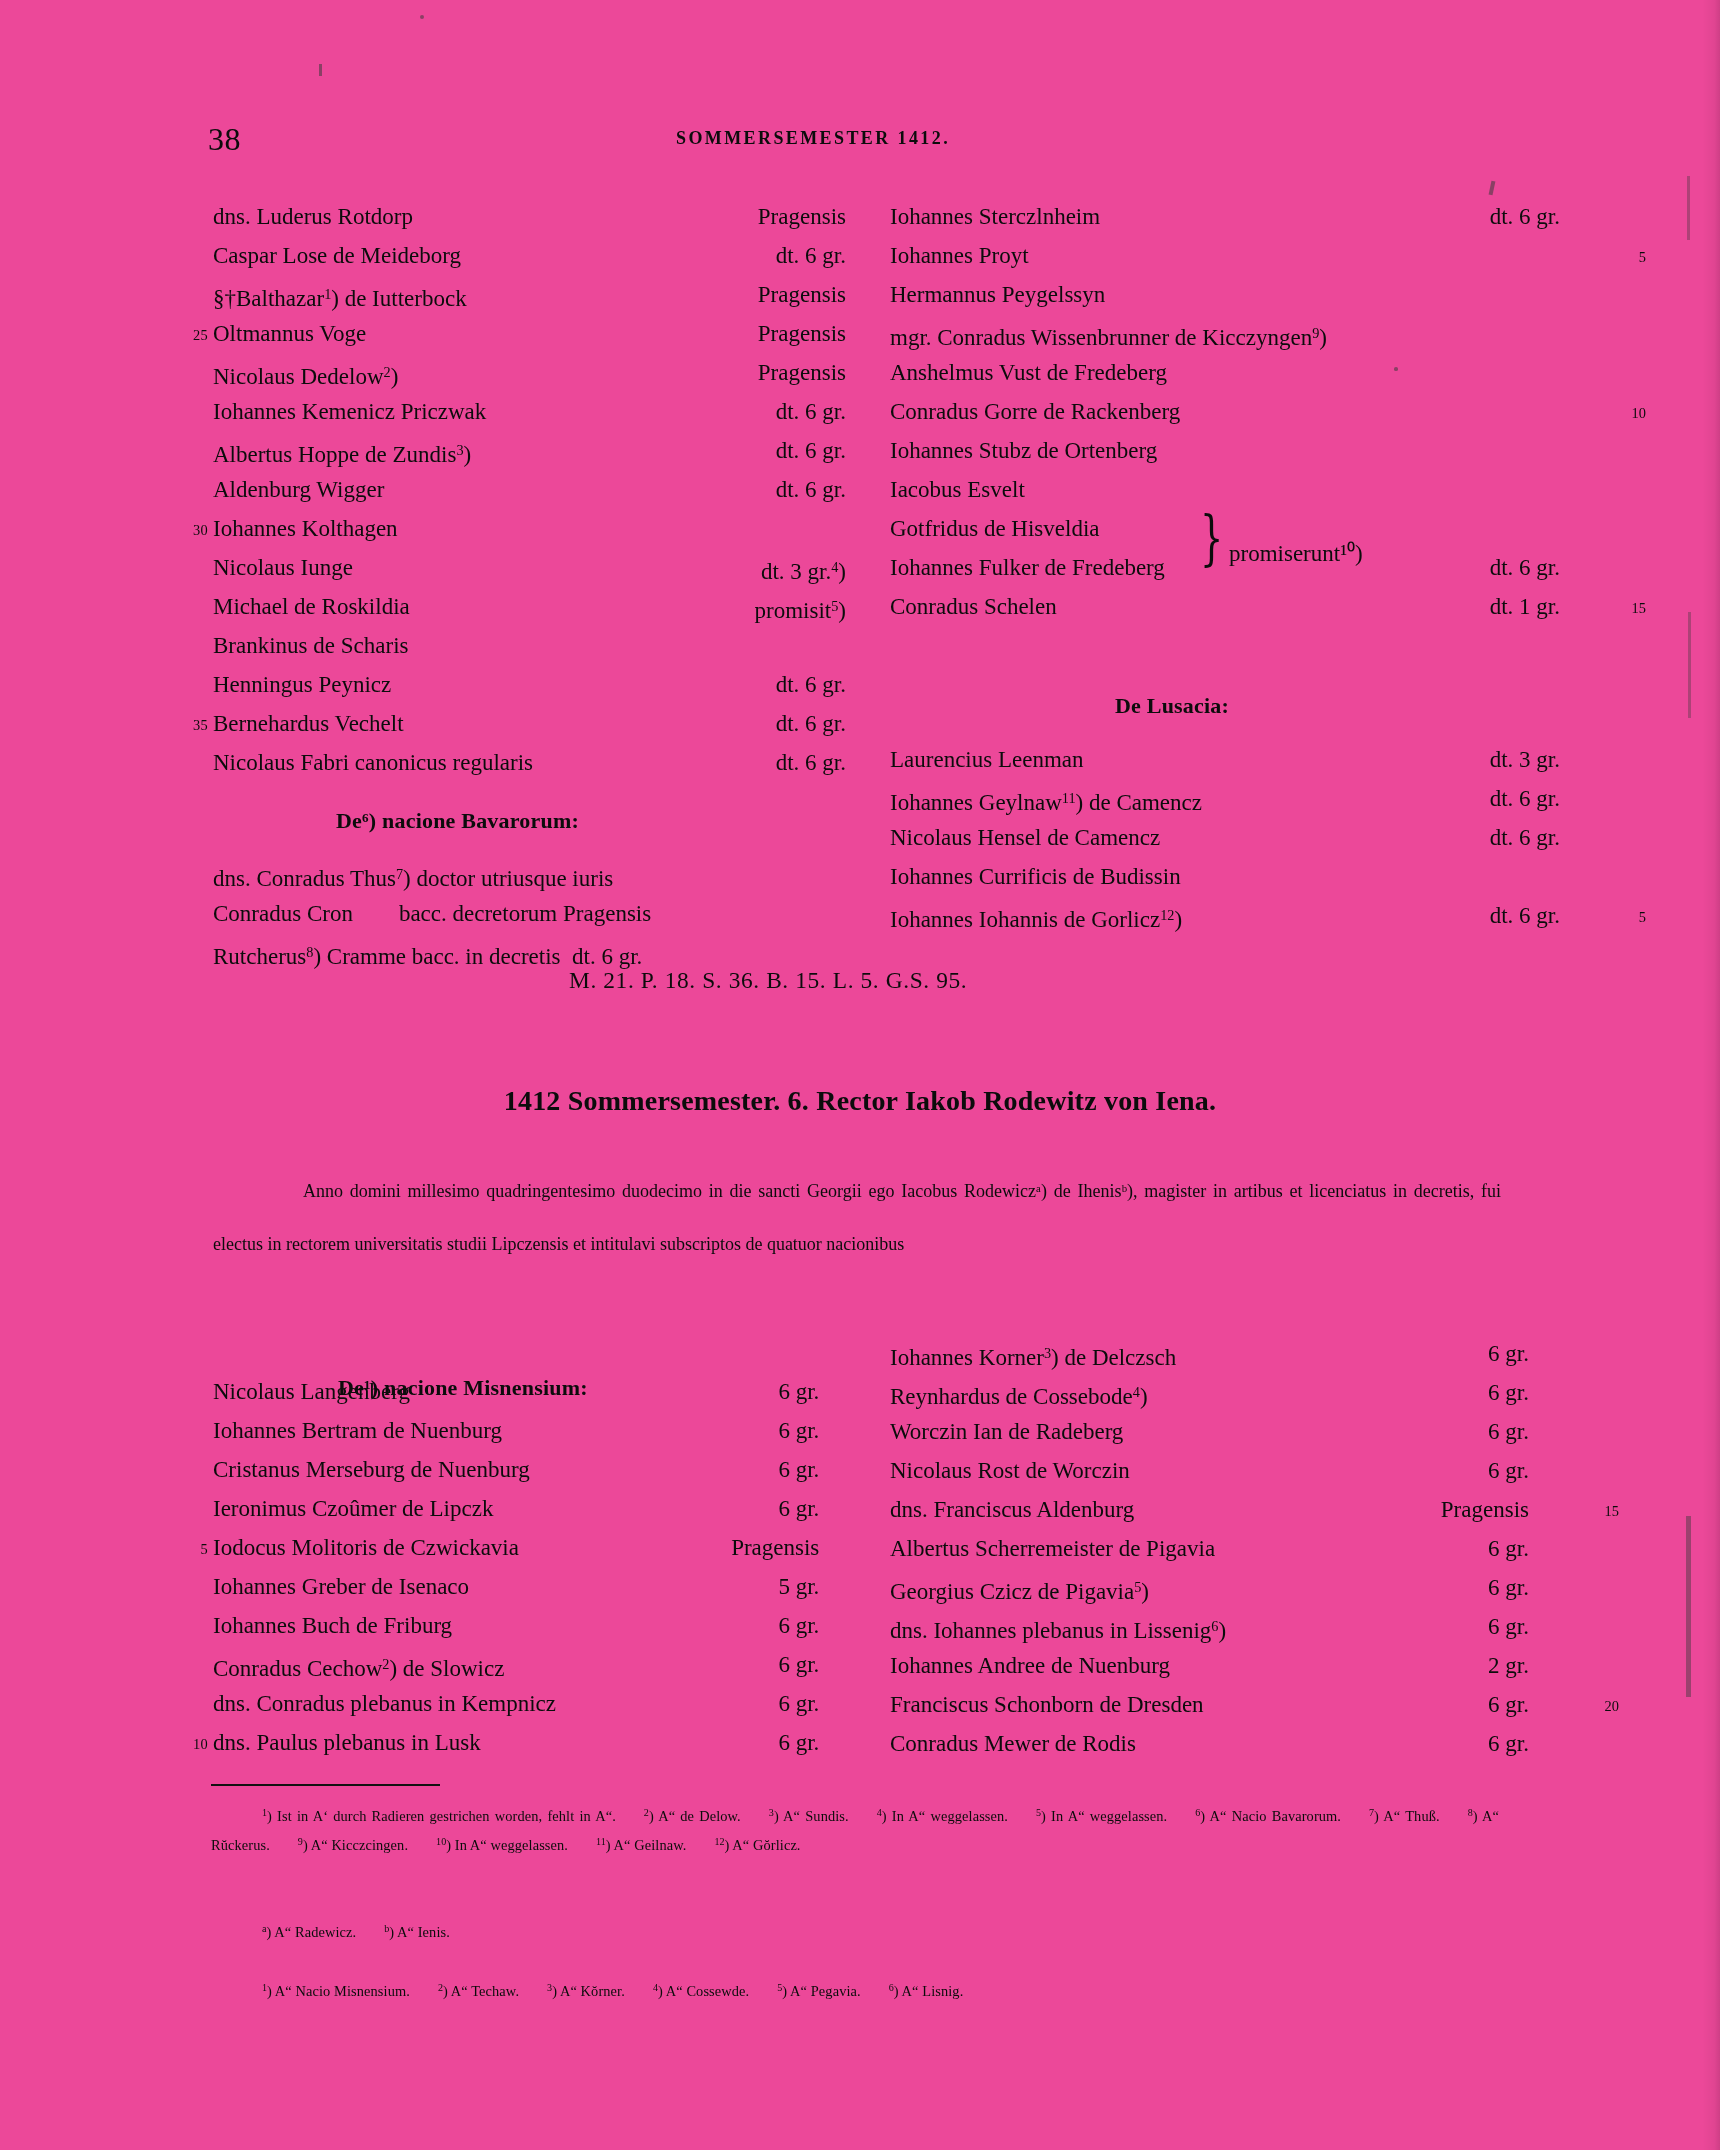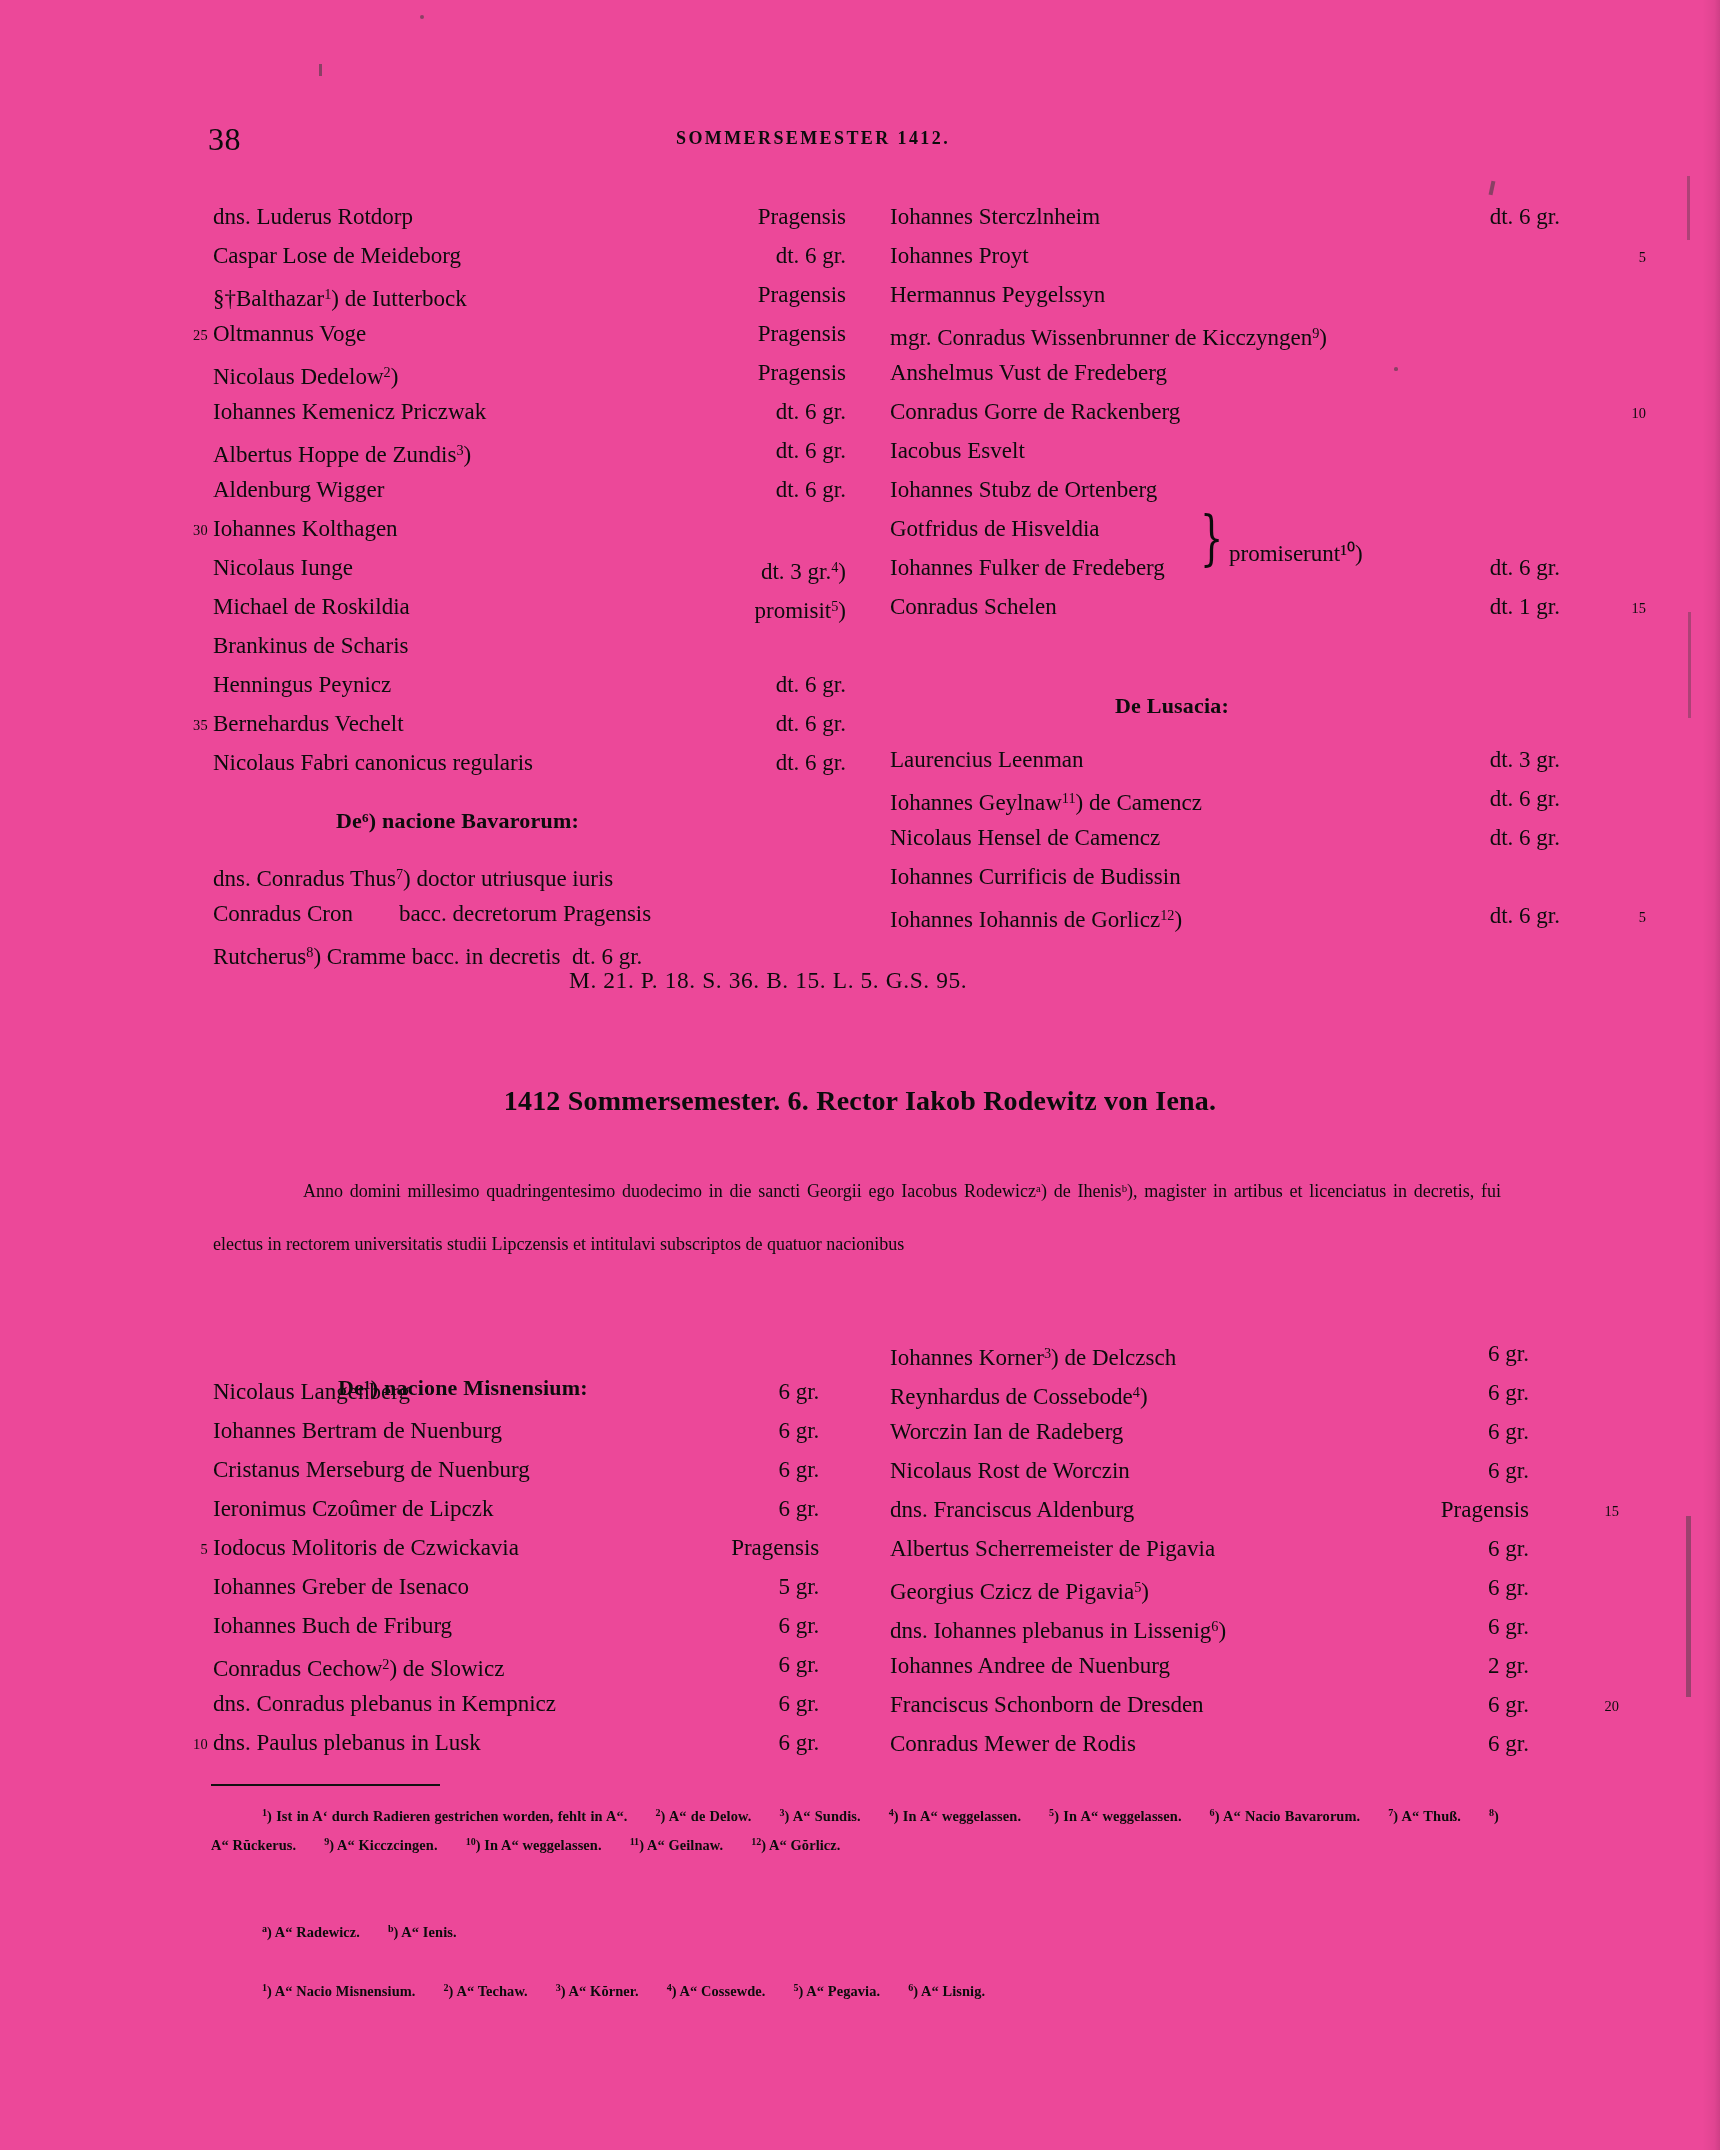--- a/index.html
+++ b/index.html
@@ -94,21 +94,20 @@
   
   .fnrule {
     position:absolute;
     height:1.6px; background:#111;
   }
   .fn {
     position:absolute;
     font-size:14.4px;
     line-height:26px;
     letter-spacing:0.1px;
-    font-weight:bold;
   }
   .fn .ind { display:inline-block; width:51px; }
   .fn sup { font-size:0.70em; vertical-align:0.50em; }
   .fnsp { display:inline-block; width:14px; }
   
   .edge {
     position:absolute; right:0; top:0; bottom:0; width:18px;
     background:linear-gradient(90deg,rgba(0,0,0,0) 0%,rgba(0,0,0,0.05) 70%,rgba(0,0,0,0.13) 100%);
   }
   .speck { position:absolute; background:#3a3a3a; opacity:.55; }
@@ -220,24 +219,24 @@
         <span class="nm">mgr. Conradus Wissenbrunner  de Kicczyngen<sup>9</sup>)</span>
       </div>
       <div class="row">
         <span class="nm">Anshelmus Vust de Fredeberg</span>
       </div>
       <div class="row">
         <span class="nm">Conradus Gorre de Rackenberg</span>
         <span class="mgn" style="right: -160px;">10</span>
       </div>
       <div class="row">
+        <span class="nm">Iohannes Stubz de Ortenberg</span>
+      </div>
+      <div class="row">
         <span class="nm">Iacobus Esvelt</span>
-      </div>
-      <div class="row">
-        <span class="nm">Iohannes Stubz de Ortenberg</span>
       </div>
       <div class="row">
         <span class="nm">Gotfridus de Hisveldia</span>
       </div>
       <div class="row">
         <span class="nm">Iohannes Fulker de Fredeberg</span>
         <span class="val" style="right: -74px;">dt. 6 gr.</span>
       </div>
       <div class="row">
         <span class="nm">Conradus Schelen</span>

